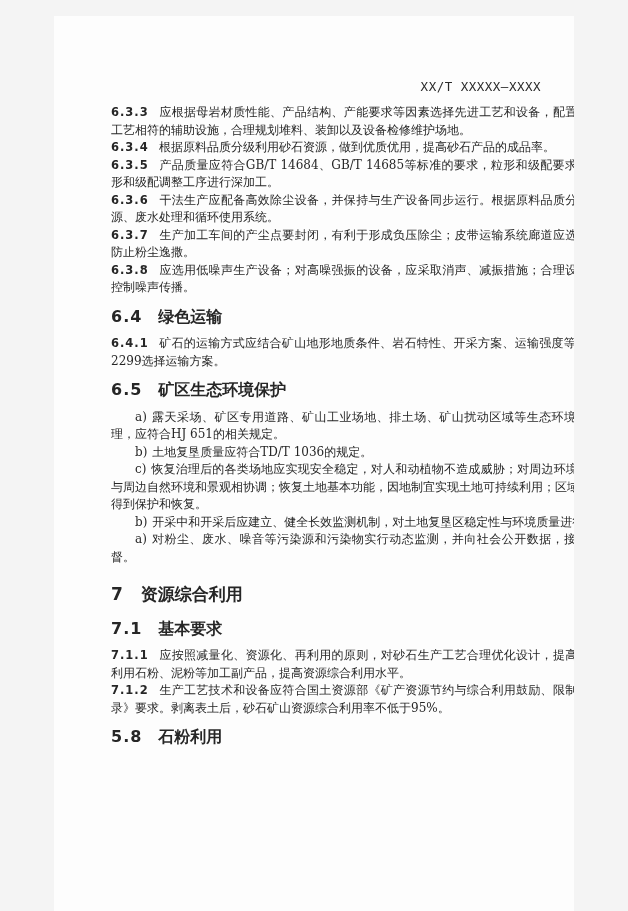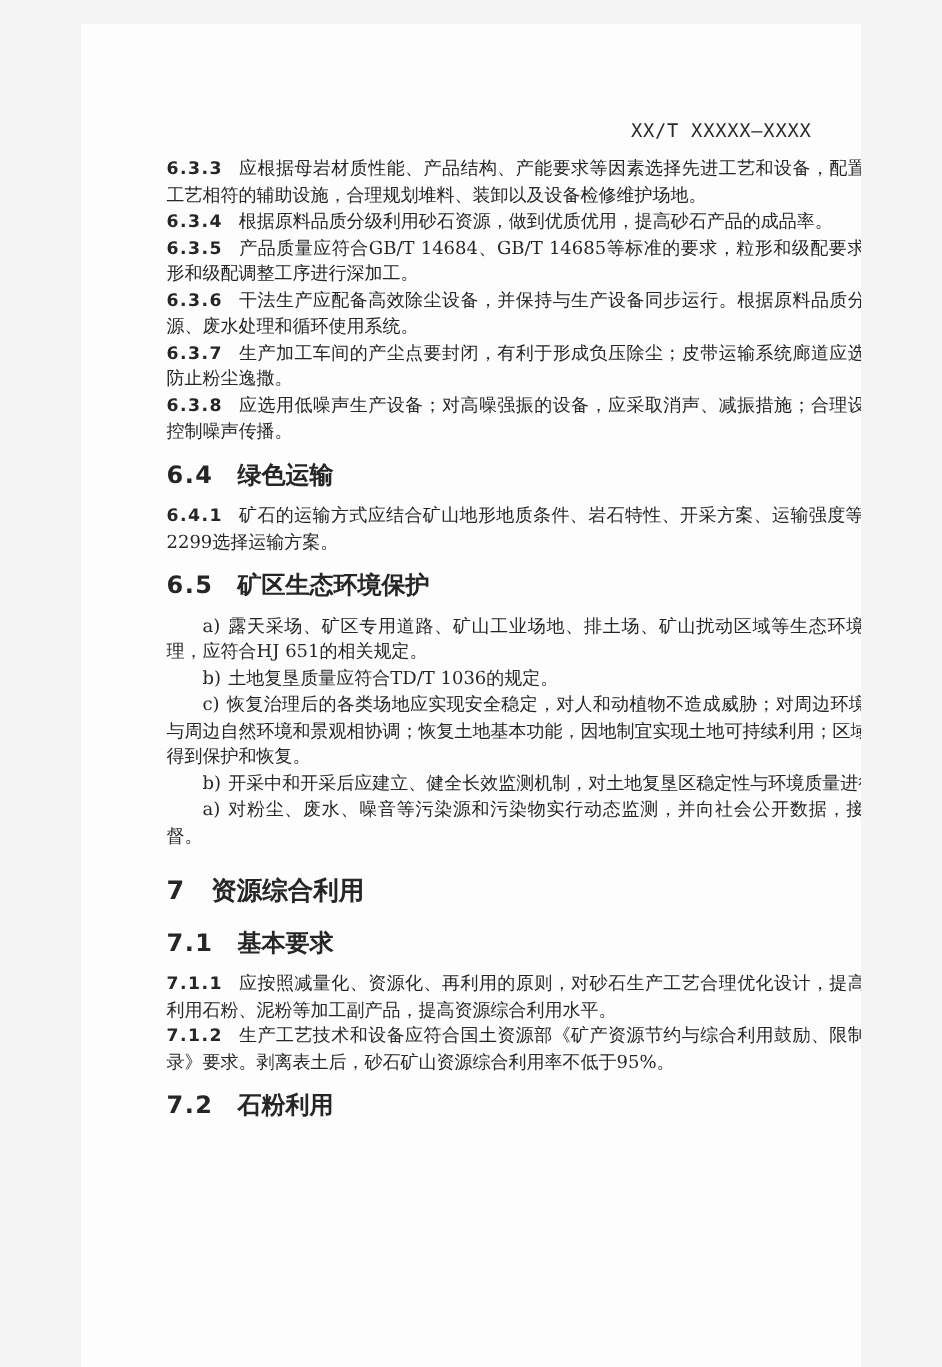--- a/index.html
+++ b/index.html
@@ -94,17 +94,17 @@
       <p class="heading2"><span class="num">6.5</span><span class="txt">矿区生态环境保护</span></p>
       <p class="list-item"><span class="num">a)</span><span class="txt">露天采场、矿区专用道路、矿山工业场地、排土场、矿山扰动区域等生态环境保护与恢复治理，应符合HJ 651的相关规定。</span></p>
       <p class="list-item"><span class="num">b)</span><span class="txt">土地复垦质量应符合TD/T 1036的规定。</span></p>
       <p class="list-item"><span class="num">c)</span><span class="txt">恢复治理后的各类场地应实现安全稳定，对人和动植物不造成威胁；对周边环境不产生污染；与周边自然环境和景观相协调；恢复土地基本功能，因地制宜实现土地可持续利用；区域整体生态功能得到保护和恢复。</span></p>
       <p class="list-item"><span class="num">b)</span><span class="txt">开采中和开采后应建立、健全长效监测机制，对土地复垦区稳定性与环境质量进行动态监测。</span></p>
       <p class="list-item"><span class="num">a)</span><span class="txt">对粉尘、废水、噪音等污染源和污染物实行动态监测，并向社会公开数据，接受社会公众监督。</span></p>
       <p class="heading1"><span class="num">7</span><span class="txt">资源综合利用</span></p>
       <p class="heading2"><span class="num">7.1</span><span class="txt">基本要求</span></p>
       <p class="clause"><span class="num">7.1.1</span><span class="txt">应按照减量化、资源化、再利用的原则，对砂石生产工艺合理优化设计，提高成品率；充分利用石粉、泥粉等加工副产品，提高资源综合利用水平。</span></p>
       <p class="clause"><span class="num">7.1.2</span><span class="txt">生产工艺技术和设备应符合国土资源部《矿产资源节约与综合利用鼓励、限制和淘汰技术目录》要求。剥离表土后，砂石矿山资源综合利用率不低于95%。</span></p>
-      <p class="heading2"><span class="num">7.2</span><span class="txt">石粉利用</span></p>
+      <p class="heading2"><span class="num">5.8</span><span class="txt">石粉利用</span></p>
     </div>
 
   <div class="page-number">4</div>
 </div>
 
 </body></html>

